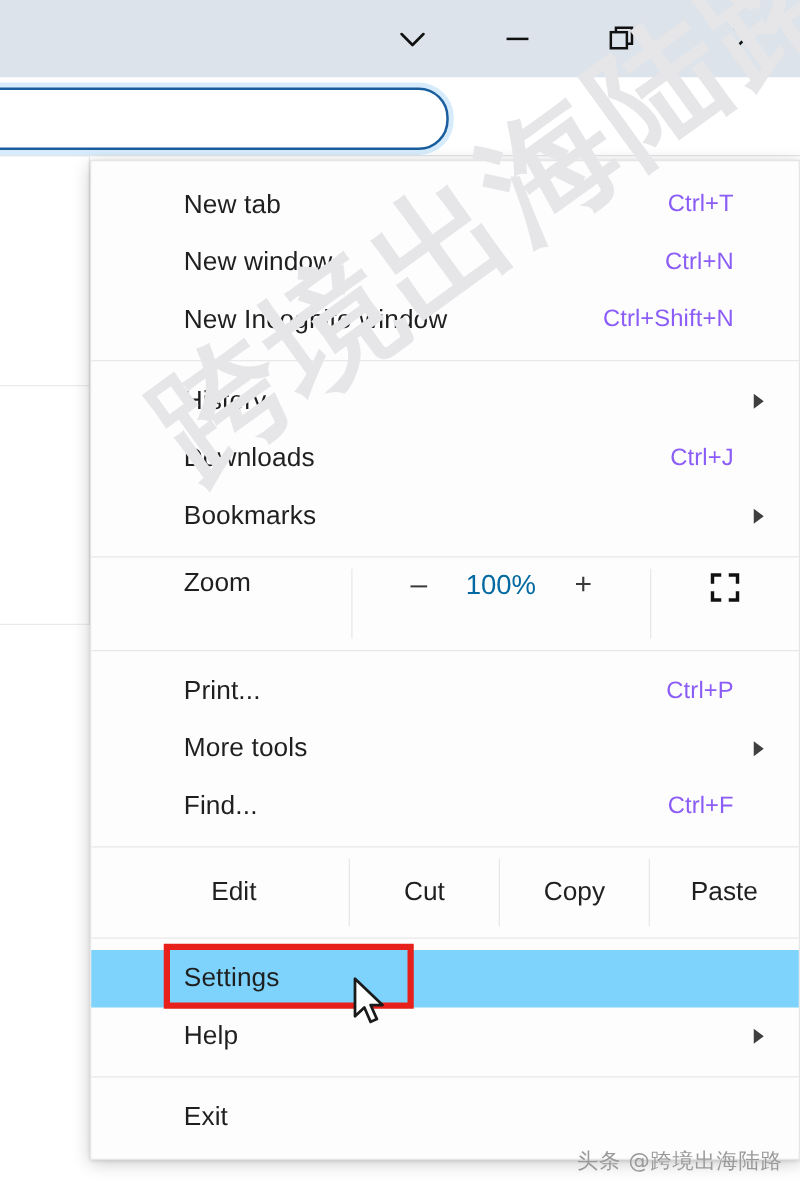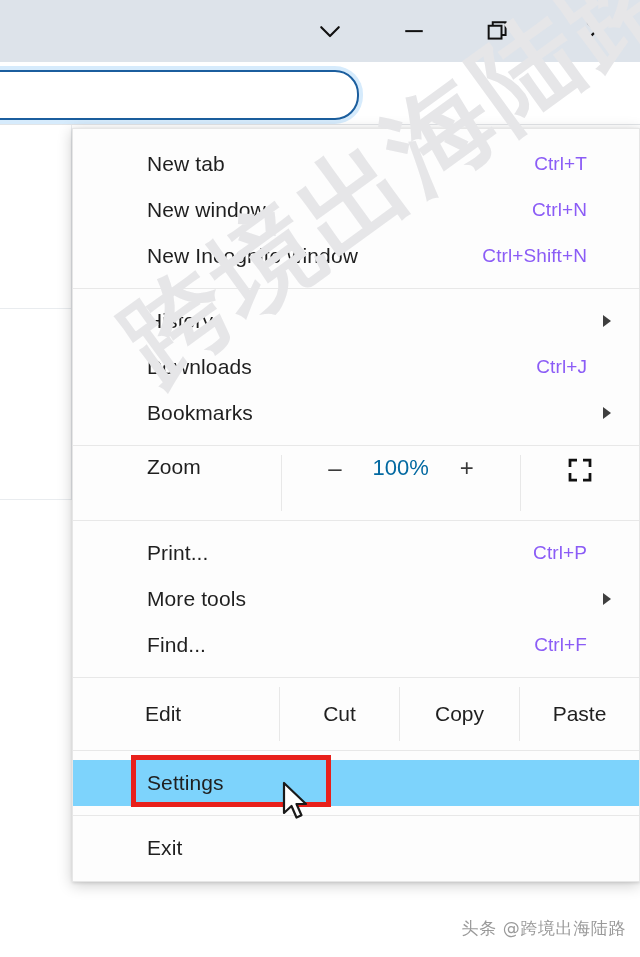--- a/index.html
+++ b/index.html
@@ -89,21 +89,21 @@
   .rowgrid .vdiv{width:1px;background:#e8e8e8;align-self:stretch;}
   .zoom-label{width:208px;padding-left:74px;box-sizing:border-box;font-size:21px;color:#1f1f1f;}
   .zoom-ctrls{flex:1;display:flex;align-items:center;justify-content:center;gap:26px;}
   .zoom-ctrls .pm{font-size:24px;color:#3a3a3a;line-height:1;}
   .zoom-ctrls .pct{font-size:22px;color:#0369a1;min-width:66px;text-align:center;}
   .zoom-full{width:118px;display:flex;align-items:center;justify-content:center;}
 
   
   .editrow{display:flex;align-items:stretch;height:54px;}
   .editrow .ecell{display:flex;align-items:center;justify-content:center;font-size:21px;color:#1f1f1f;}
-  .editrow .e0{width:206px;justify-content:flex-start;padding-left:72px;box-sizing:border-box;}
+  .editrow .e0{width:206px;justify-content:flex-start;padding-left:96px;box-sizing:border-box;}
   .editrow .ex{flex:1;}
   .editrow .vdiv{width:1px;background:#e8e8e8;align-self:stretch;}
 
   
   .mi.hl{background:#7dd3fc;}
 
   
   .redbox{
     position:absolute;left:131px;top:755px;width:200px;height:52px;
     border:5px solid #e8201b;box-sizing:border-box;
@@ -310,20 +310,24 @@
       <div class="ecell ex">Copy</div>
       <div class="vdiv"></div>
       <div class="ecell ex">Paste</div>
     </div>
 
     <div class="sep"></div>
 
     <div class="mi hl">
       <span class="lbl">Settings</span>
     </div>
+    <div class="mi">
+      <span class="lbl">Help</span>
+      <span class="arrow"></span>
+    </div>
 
     <div class="sep"></div>
 
     <div class="mi">
       <span class="lbl">Exit</span>
     </div>
   </div>
 
   <div class="redbox"></div>
 

